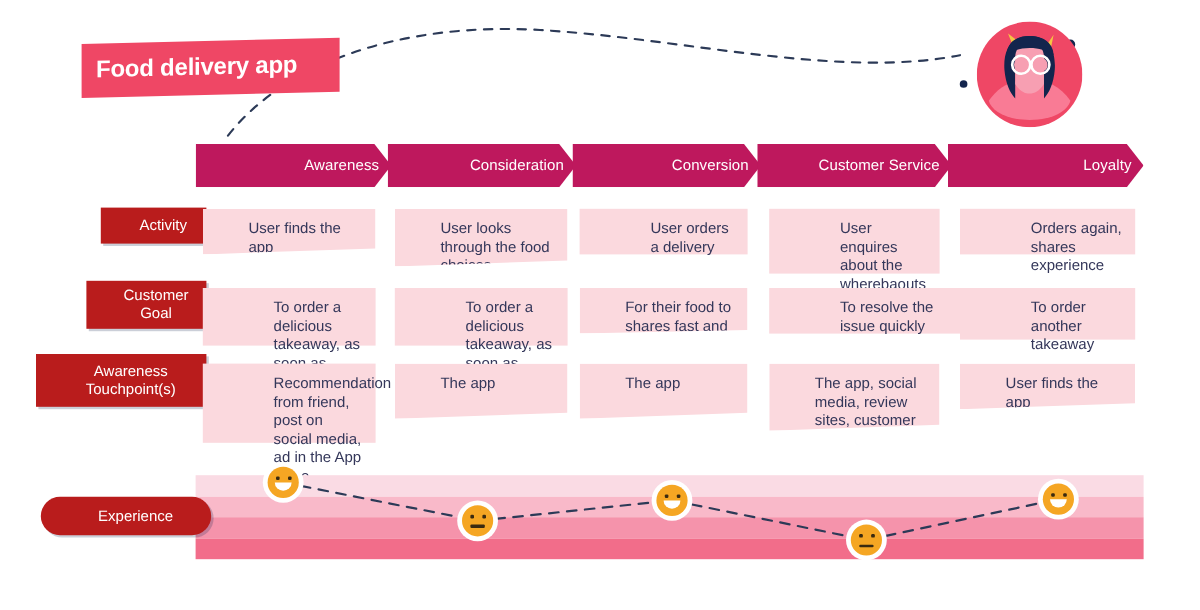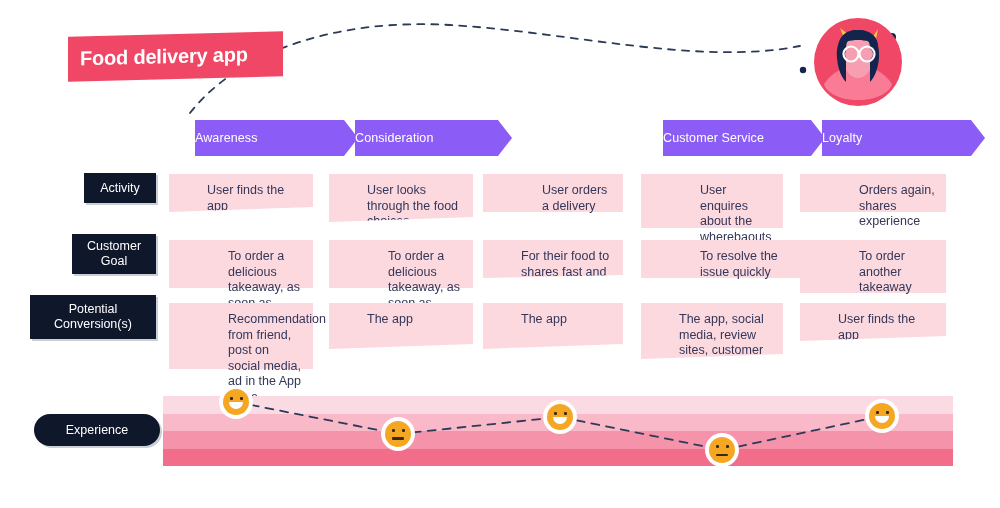--- a/index.html
+++ b/index.html
@@ -26,35 +26,36 @@
     transform:skewY(0deg);
     white-space:nowrap;
   }
 
   
   .avatar{position:absolute;left:814px;top:18px;width:88px;height:88px;}
 
   
   .stages{position:absolute;left:163px;top:120px;width:790px;height:36px;}
   .chev{
-    position:absolute;top:0;height:36px;background:#8b5cf6;
+    position:absolute;top:0;height:36px;background:#be185d;
     clip-path:polygon(0 0, calc(100% - 14px) 0, 100% 50%, calc(100% - 14px) 100%, 0 100%);
-    display:flex;align-items:center;justify-content:flex-start;margin-left:32px;
+    display:flex;align-items:center;justify-content:flex-end;
   }
   .chev span{
     color:#ffffff;font-size:12.5px;letter-spacing:0.1px;
     padding-right:10px;white-space:nowrap;
   }
 
   
   .rlabel{
-    position:absolute;background:#0f172a;color:#ffffff;
+    position:absolute;background:#b91c1c;color:#ffffff;
     display:flex;align-items:center;justify-content:center;
     font-size:12.5px;line-height:15px;text-align:center;
     box-shadow:2px 2px 0 rgba(19,37,77,0.22);
+    padding-left:16px;
   }
   .rlabel span{display:block;padding:0 10px;}
 
   
   .cell{
     position:absolute;background:#fbd9de;
     color:#2b3category;font-size:12.5px;line-height:15.5px;
     color:#34375a;
     box-sizing:border-box;padding:9px 10px 8px 10px;
   }
@@ -128,20 +129,23 @@
     <circle cx="53" cy="36" r="6" fill="#f79fb2"></circle>
   </svg>
 
   <div class="stages">
       <div class="chev" style="left: 0px; width: 163px;">
         <span>Awareness</span>
       </div>
       <div class="chev" style="left: 160px; width: 157px;">
         <span>Consideration</span>
       </div>
+      <div class="chev" style="left: 314px; width: 157px;">
+        <span>Conversion</span>
+      </div>
       <div class="chev" style="left: 468px; width: 162px;">
         <span>Customer Service</span>
       </div>
       <div class="chev" style="left: 627px; width: 163px;">
         <span>Loyalty</span>
       </div>
     </div>
 
   <div class="exp-layer" id="rows-layer">
       <div class="rlabel" style="width: 72px; height: 30px; left: 84px; top: 173px;">
@@ -170,25 +174,25 @@
       </div>
       <div class="cell slant-n" style="left: 329px; top: 240px; width: 144px; height: 48px;">
         <span>To order a delicious takeaway, as soon as possible</span>
       </div>
       <div class="cell slant-c" style="left: 483px; top: 240px; width: 140px; height: 38px;">
         <span>For their food to shares fast and hot</span>
       </div>
       <div class="cell slant-n" style="left: 641px; top: 240px; width: 168px; height: 38px;">
         <span>To resolve the issue quickly</span>
       </div>
-      <div class="cell slant-n" style="left: 800px; top: 240px; width: 146px; height: 53px;">
+      <div class="cell slant-n" style="left: 800px; top: 240px; width: 146px; height: 43px;">
         <span>To order another takeaway</span>
       </div>
       <div class="rlabel" style="width: 126px; height: 44px; left: 30px; top: 295px;">
-        <span>Potential Conversion(s)</span>
+        <span>Awareness Touchpoint(s)</span>
       </div>
       <div class="cell slant-n" style="left: 169px; top: 303px; width: 144px; height: 66px;">
         <span>Recommendation from friend, post on social media, ad in the App Store</span>
       </div>
       <div class="cell slant-a" style="left: 329px; top: 303px; width: 144px; height: 46px;">
         <span>The app</span>
       </div>
       <div class="cell slant-a" style="left: 483px; top: 303px; width: 140px; height: 46px;">
         <span>The app</span>
       </div>

